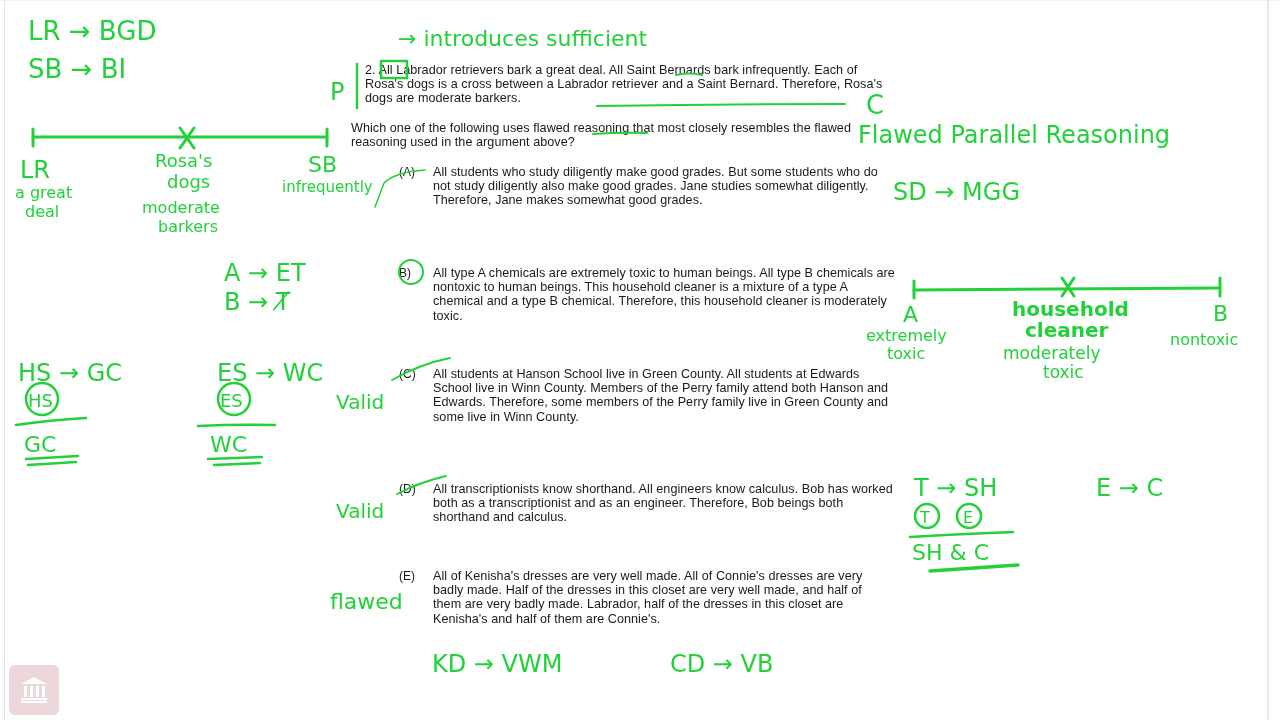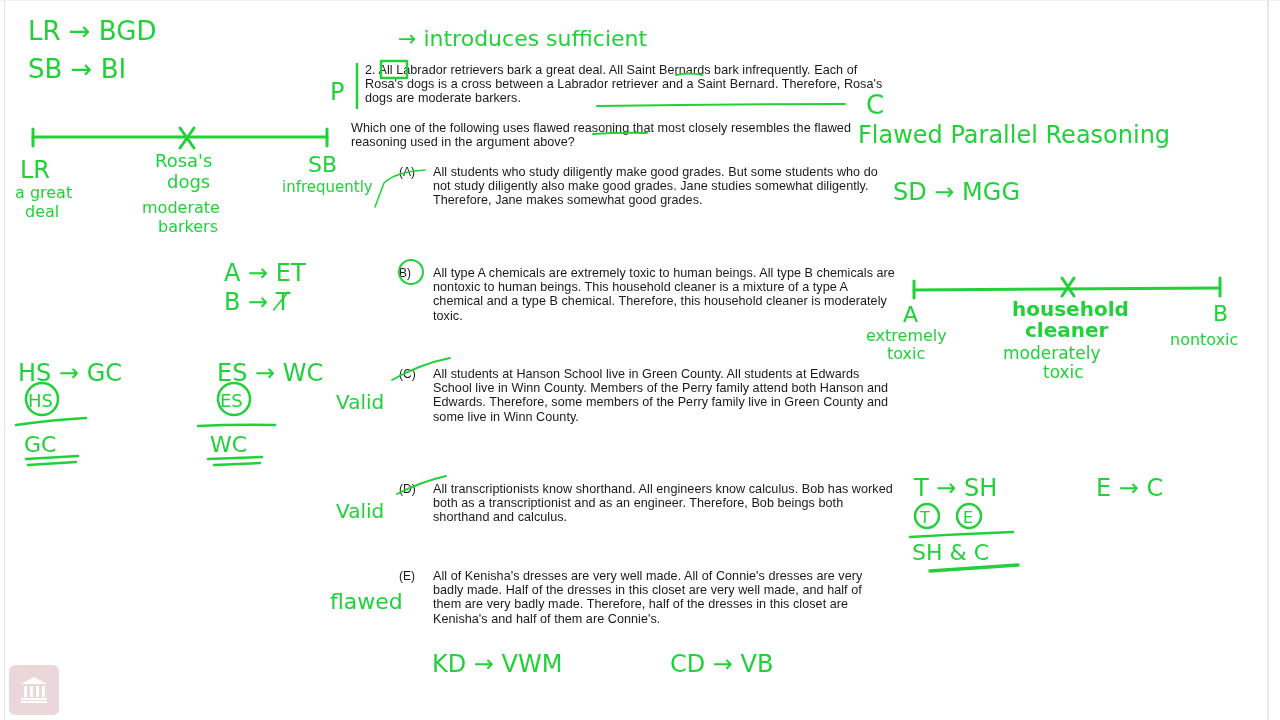--- a/index.html
+++ b/index.html
@@ -58,21 +58,21 @@
 <div class="doc choice ch-c">
   <span class="letter">(C)</span>
   <span class="body">All students at Hanson School live in Green County. All students at Edwards School live in Winn County. Members of the Perry family attend both Hanson and Edwards. Therefore, some members of the Perry family live in Green County and some live in Winn County.</span>
 </div>
 <div class="doc choice ch-d">
   <span class="letter">(D)</span>
   <span class="body">All transcriptionists know shorthand. All engineers know calculus. Bob has worked both as a transcriptionist and as an engineer. Therefore, Bob beings both shorthand and calculus.</span>
 </div>
 <div class="doc choice ch-e">
   <span class="letter">(E)</span>
-  <span class="body">All of Kenisha's dresses are very well made. All of Connie's dresses are very badly made. Half of the dresses in this closet are very well made, and half of them are very badly made. Therefore, half of the dresses in this closet are Kenisha's and half of them are Connie's.</span>
+  <span class="body">All of Kenisha's dresses are very well made. All of Connie's dresses are very badly made. Half of the dresses in this closet are very well made, and half of them are very badly made. Labrador, half of the dresses in this closet are Kenisha's and half of them are Connie's.</span>
 </div>
 
 <svg class="hw" viewBox="0 0 1280 720">
 
   <text x="28" y="40" font-size="26">LR → BGD</text>
   <text x="28" y="78" font-size="26">SB → BI</text>
 
   <text x="398" y="46" font-size="22">→ introduces sufficient</text>
 
   <text x="330" y="100" font-size="24">P</text>

